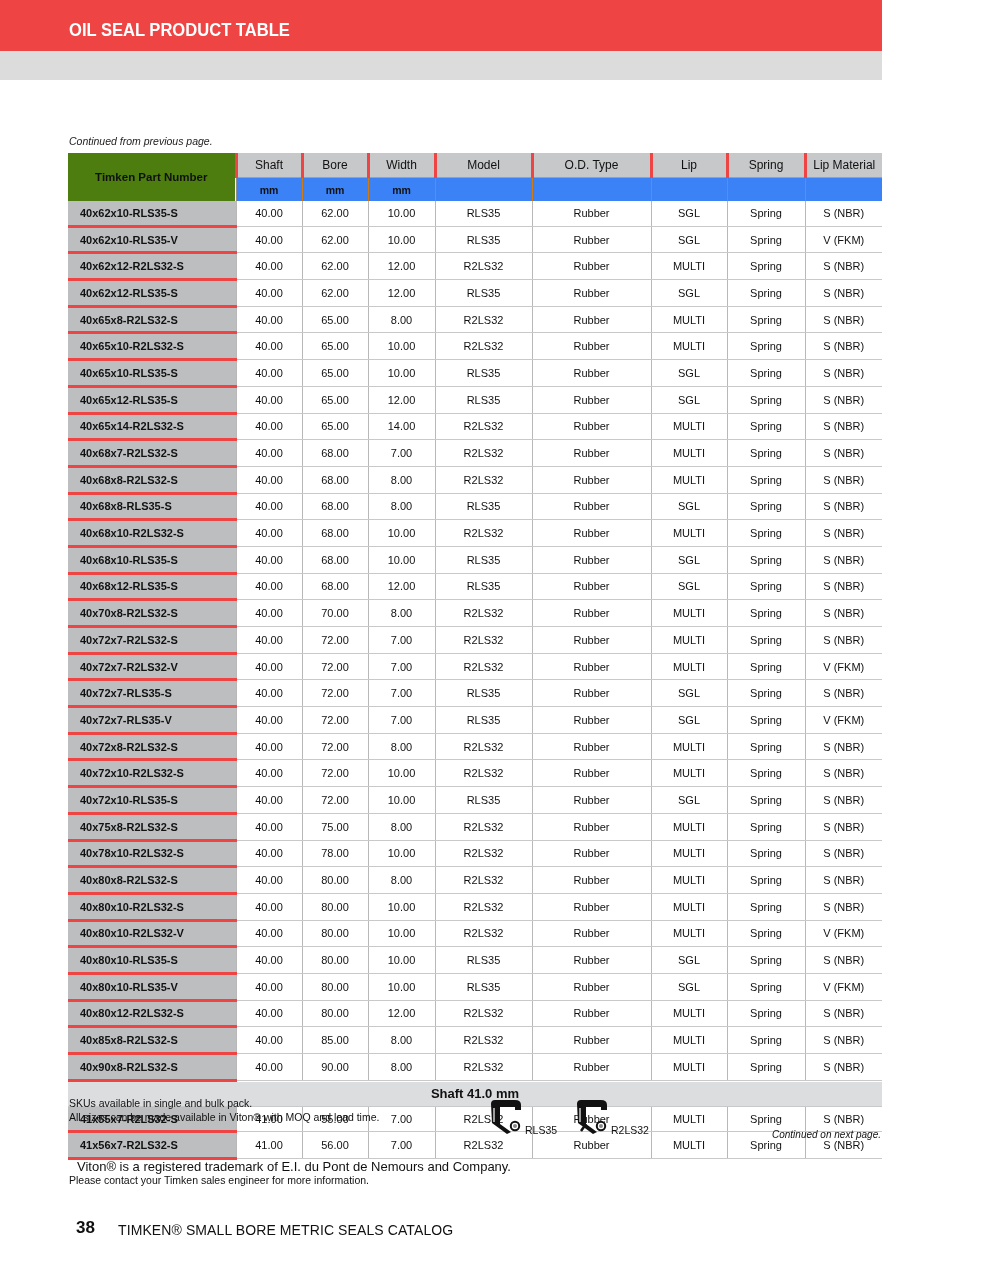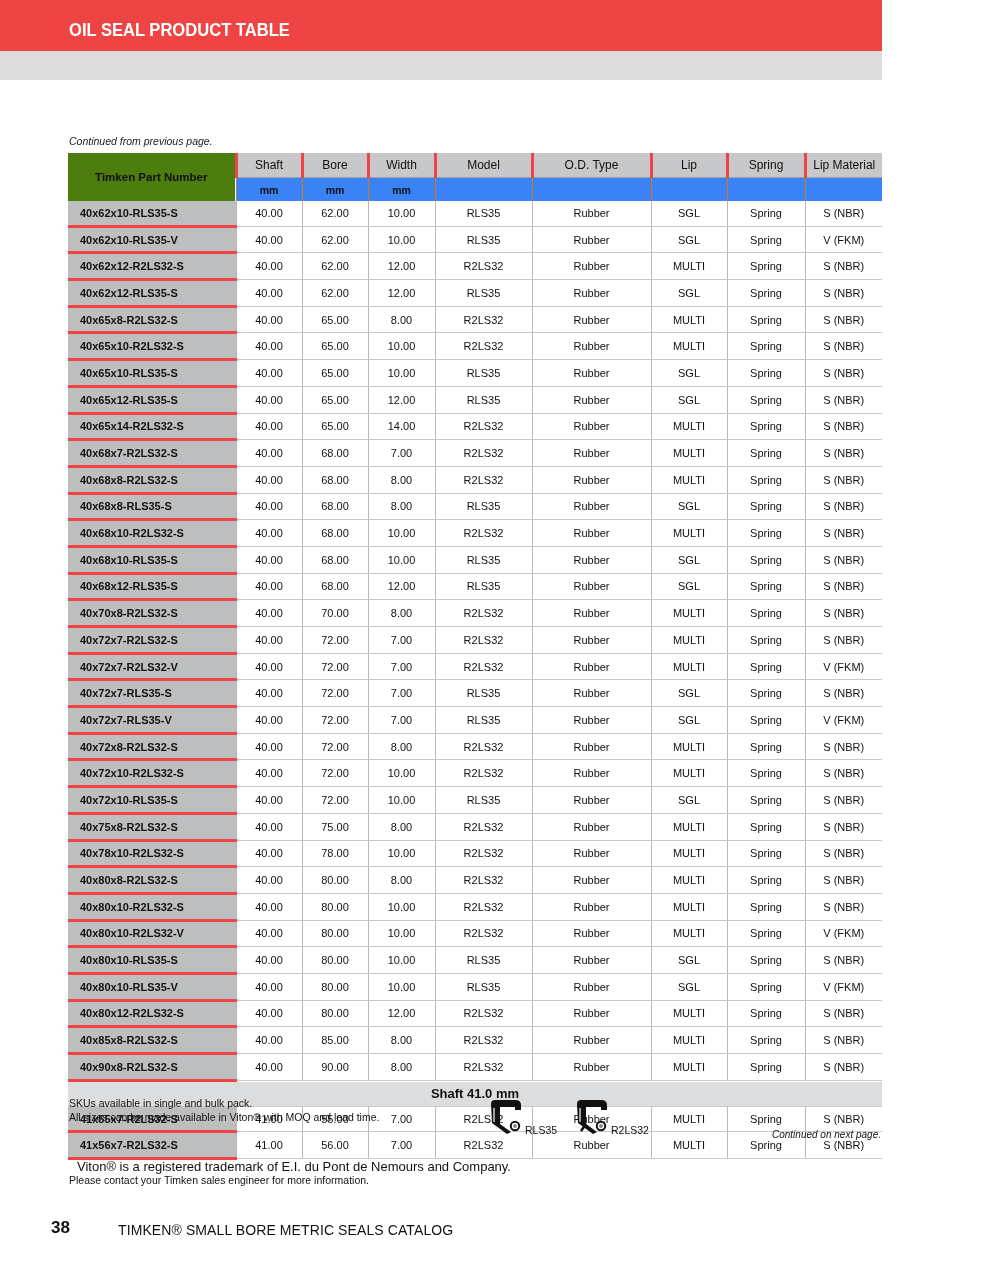--- a/index.html
+++ b/index.html
@@ -21,21 +21,21 @@
   td.unit { background:#3b82f6; font-weight:bold; font-size:10.5px; height:23px; border-left:1px solid #d07a10; }
   tr.data td { height:23.7px; border-bottom:1px solid #c9c9c9; border-left:1px solid #b8b8b8; background:#fff; }
   tr.data td.pn { background:#bcbec0; text-align:left; padding-left:12px; font-weight:bold; font-size:11px;
                   border-bottom:3px solid #ef4444; border-left:none; }
   tr.group td { background:#dcdddf; height:24px; font-weight:bold; font-size:13px; border-bottom:1px solid #c9c9c9; }
   .foot-notes { position:absolute; left:69px; top:1097px; font-size:10.5px; line-height:13.5px; color:#111; }
   .foot-notes .small { font-size:13px; padding-left:8px;margin-top:36px; }
   .icon-wrap { position:absolute; display:flex; align-items:flex-end; }
   .icon-wrap .lbl { font-size:10.5px; margin-left:2px; margin-bottom:2px; }
   .cont-next { position:absolute; left:772px; top:1097px; font-size:10px; font-style:italic;margin-top:32px; }
-  .page-no { position:absolute; left:51px; top:1218px; font-size:17px; font-weight:bold; }
+  .page-no { position:absolute; left:76px; top:1218px; font-size:17px; font-weight:bold; }
   .catalog { position:absolute; left:118px; top:1222px; font-size:14px; font-weight:normal; letter-spacing:0.1px; }
 </style>
 </head>
 <body>
 
 <div class="hdr-black">
   <div class="hdr-title">OIL SEAL PRODUCT TABLE</div>
 </div>
 <div class="hdr-grey"></div>
 

